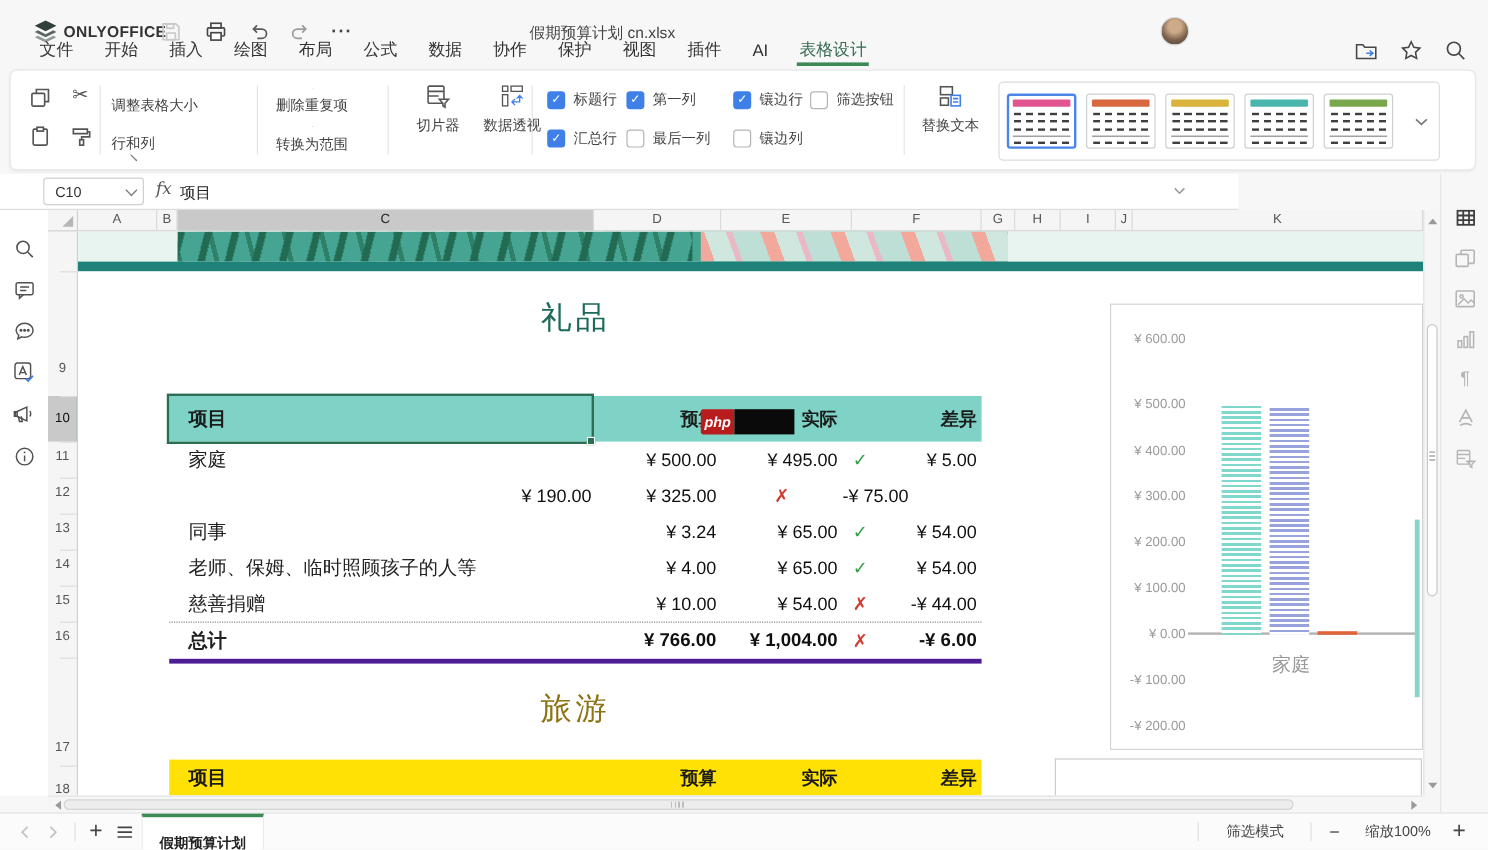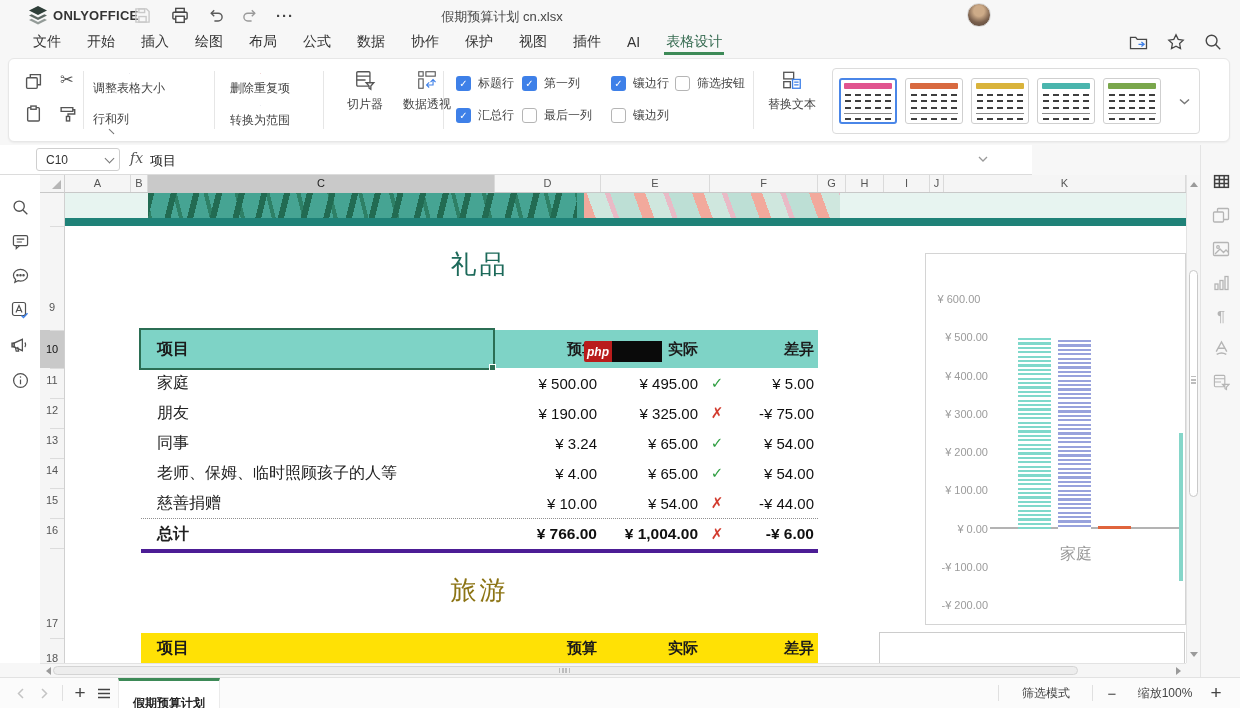--- a/index.html
+++ b/index.html
@@ -2,21 +2,21 @@
 <html><head>
 <meta charset="utf-8">
 <style>
   html,body{margin:0;padding:0;}
   body{width:1240px;height:708px;font-family:"Liberation Sans","DejaVu Sans",sans-serif;background:#f7f7f7;overflow:hidden;}
   #app{position:relative;width:1240px;height:708px;background:#f7f7f7;overflow:hidden;}
   .abs{position:absolute;}
   svg{display:block;}
 
   
-  .titlebar{position:absolute;left:0;top:0;width:1004px;height:30px;}
+  .titlebar{position:absolute;left:0;top:11px;width:1004px;height:30px;}
   .logo{position:absolute;left:28px;top:5px;}
   .appname{position:absolute;left:53px;top:8px;font-size:13px;font-weight:bold;color:#333;letter-spacing:.3px;}
   .qicon{position:absolute;top:6px;width:22px;height:18px;display:flex;align-items:center;justify-content:center;}
   .doctitle{position:absolute;left:380px;right:380px;top:8px;text-align:center;font-size:13px;color:#444;}
   .avatar{position:absolute;right:13px;top:3px;width:24px;height:24px;border-radius:50%;background:radial-gradient(circle at 50% 32%,#cdab88 0 28%,#7a604d 62%,#554337 100%);border:1px solid #ddd;box-sizing:border-box;}
   .more-dots{font-size:15px;color:#444;font-weight:bold;letter-spacing:1px;}
 
   
   .menubar{position:absolute;left:0;top:30px;width:1240px;height:26px;}
   .menu-tabs{position:absolute;left:31px;top:0;display:flex;gap:22px;height:26px;align-items:center;}
@@ -501,21 +501,20 @@
           <div class="cn">差异</div>
         </div>
         <div class="trow ">
           <div class="ci">家庭</div>
           <div class="cn">¥ 500.00</div>
           <div class="cn">¥ 495.00</div>
           <div class="icx ok">✓</div>
           <div class="cn">¥ 5.00</div>
         </div>
         <div class="trow ">
-          <div class="ci">朋友</div>
           <div class="cn">¥ 190.00</div>
           <div class="cn">¥ 325.00</div>
           <div class="icx bad">✗</div>
           <div class="cn">-¥ 75.00</div>
         </div>
         <div class="trow ">
           <div class="ci">同事</div>
           <div class="cn">¥ 3.24</div>
           <div class="cn">¥ 65.00</div>
           <div class="icx ok">✓</div>
@@ -557,21 +556,21 @@
           <div class="cn">实际</div>
           <div class="icx"></div>
           <div class="cn">差异</div>
         </div>
       </div>
 
     <div class="chartbox">
       <div style="position:absolute;inset:0;">
         <div class="xaxis"></div>
         <div class="catlab">家庭</div>
-      <div class="ylab" style="top: 39px; text-align: center;">¥ 600.00</div>
+      <div class="ylab" style="top: 23px;">¥ 600.00</div>
           <div class="ylab" style="top: 77.25px;">¥ 500.00</div>
           <div class="ylab" style="top: 115.5px;">¥ 400.00</div>
           <div class="ylab" style="top: 153.75px;">¥ 300.00</div>
           <div class="ylab" style="top: 192px;">¥ 200.00</div>
           <div class="ylab" style="top: 230.25px;">¥ 100.00</div>
           <div class="ylab" style="top: 268.5px;">¥ 0.00</div>
           <div class="ylab" style="top: 306.75px;">-¥ 100.00</div>
           <div class="ylab" style="top: 345px;">-¥ 200.00</div>
           <div class="cbar" style="left: 92px; top: 84px; height: 191px; background: repeating-linear-gradient(rgb(127, 216, 203) 0px, rgb(127, 216, 203) 2.2px, rgb(255, 255, 255) 2.2px, rgb(255, 255, 255) 4.4px);"></div>
           <div class="cbar" style="left: 132px; top: 86px; height: 189px; background: repeating-linear-gradient(rgb(152, 162, 220) 0px, rgb(152, 162, 220) 2.2px, rgb(255, 255, 255) 2.2px, rgb(255, 255, 255) 4.4px);"></div>

